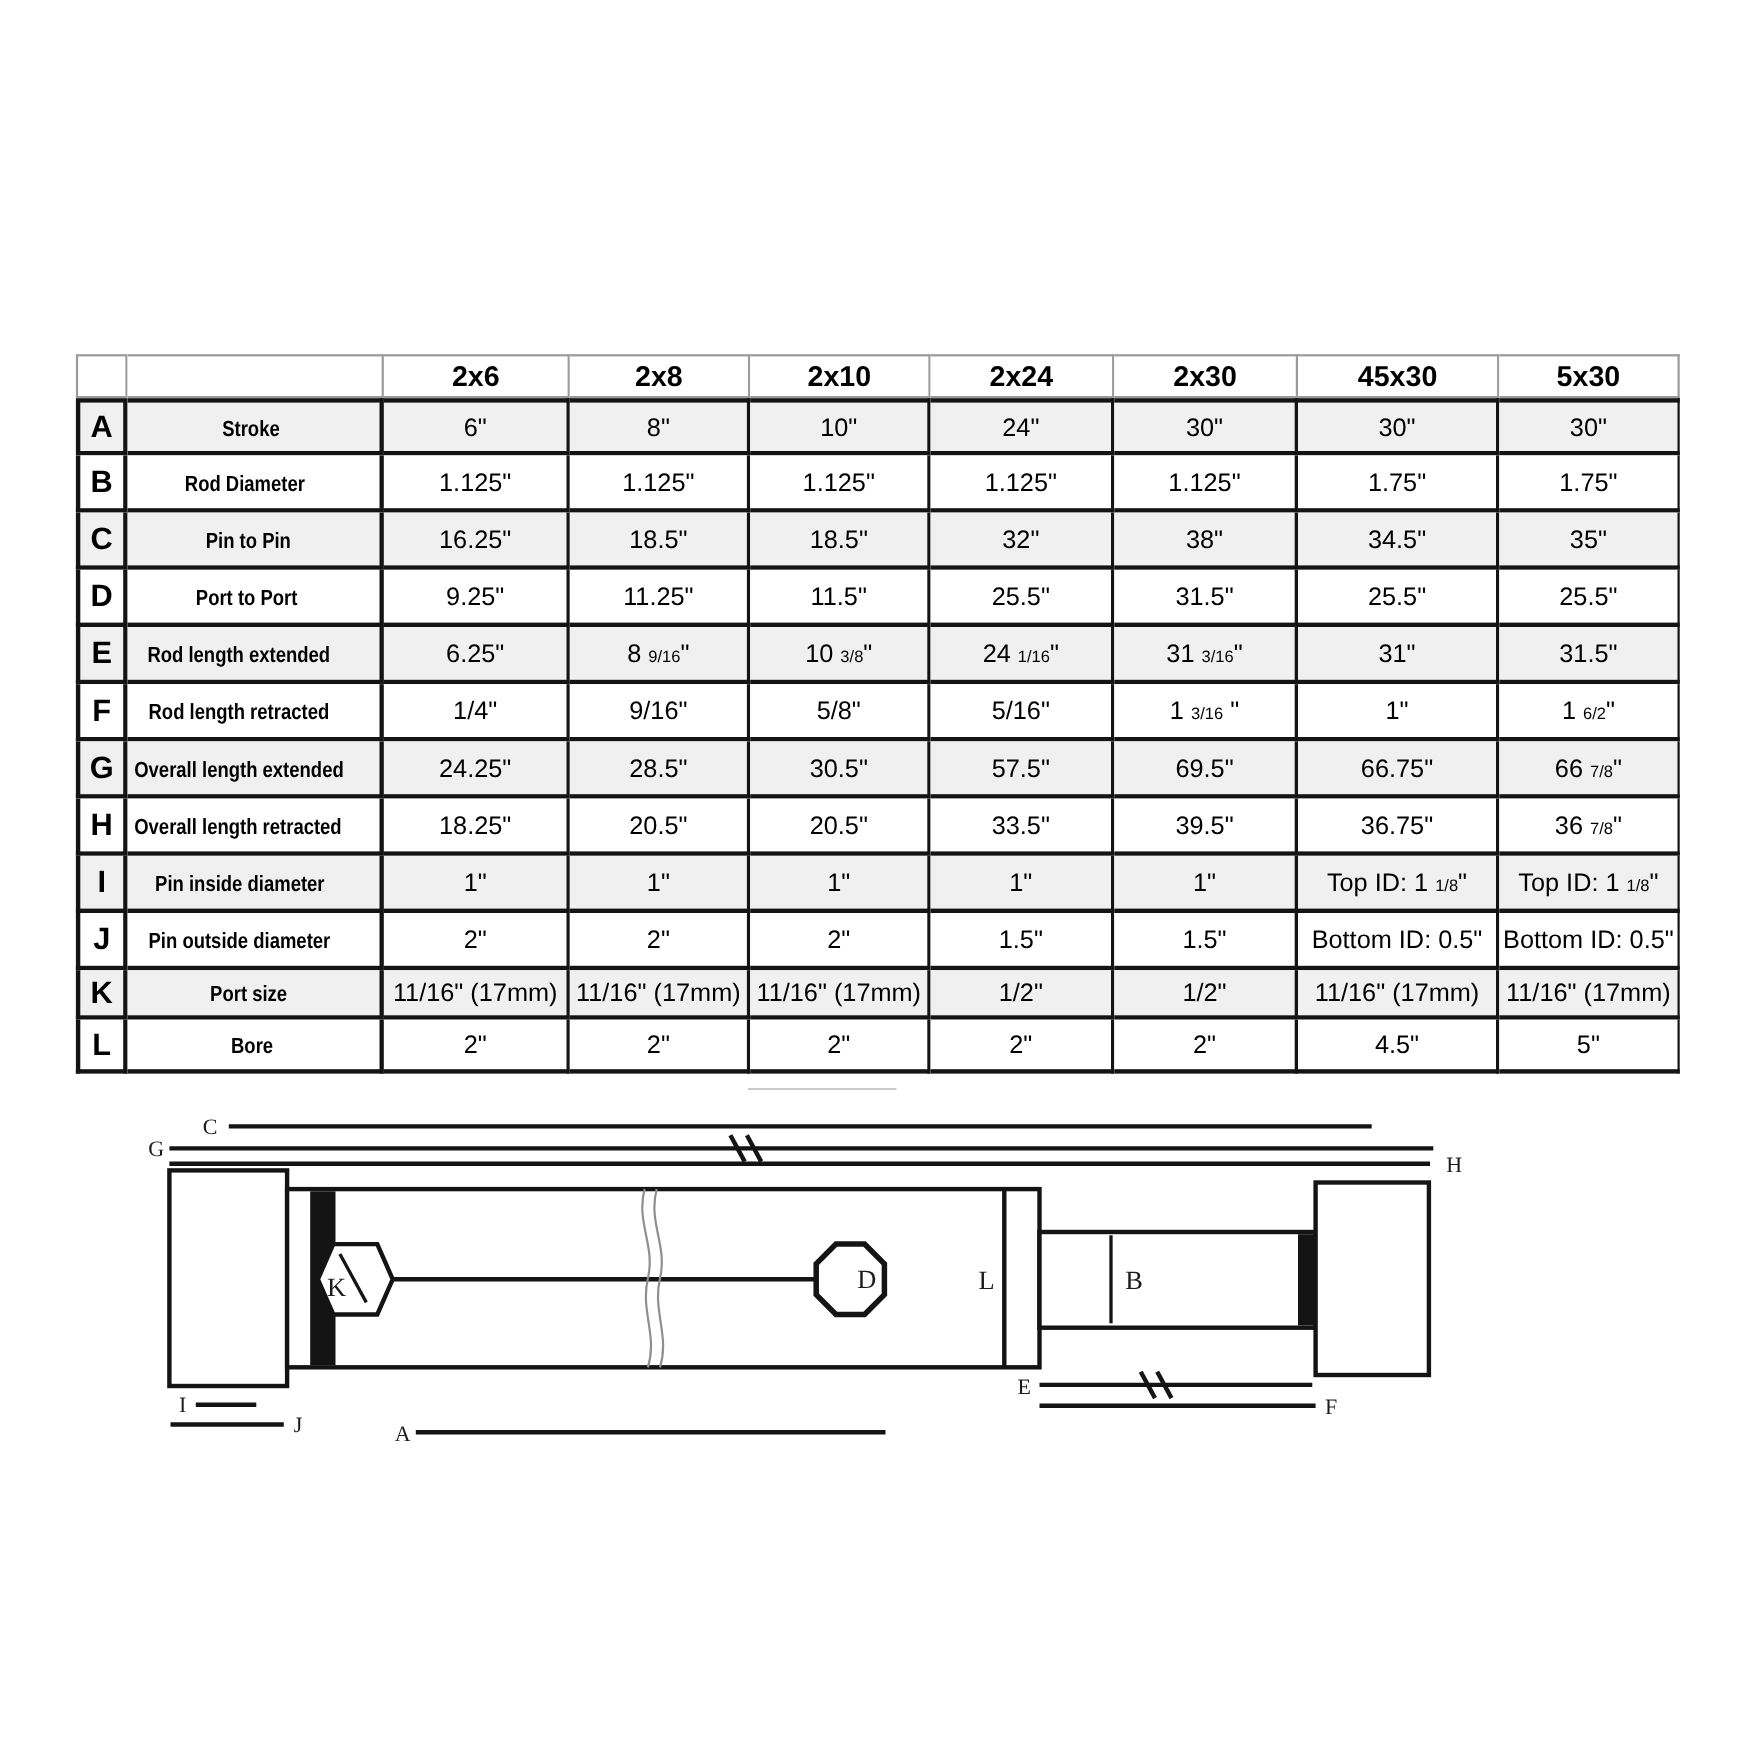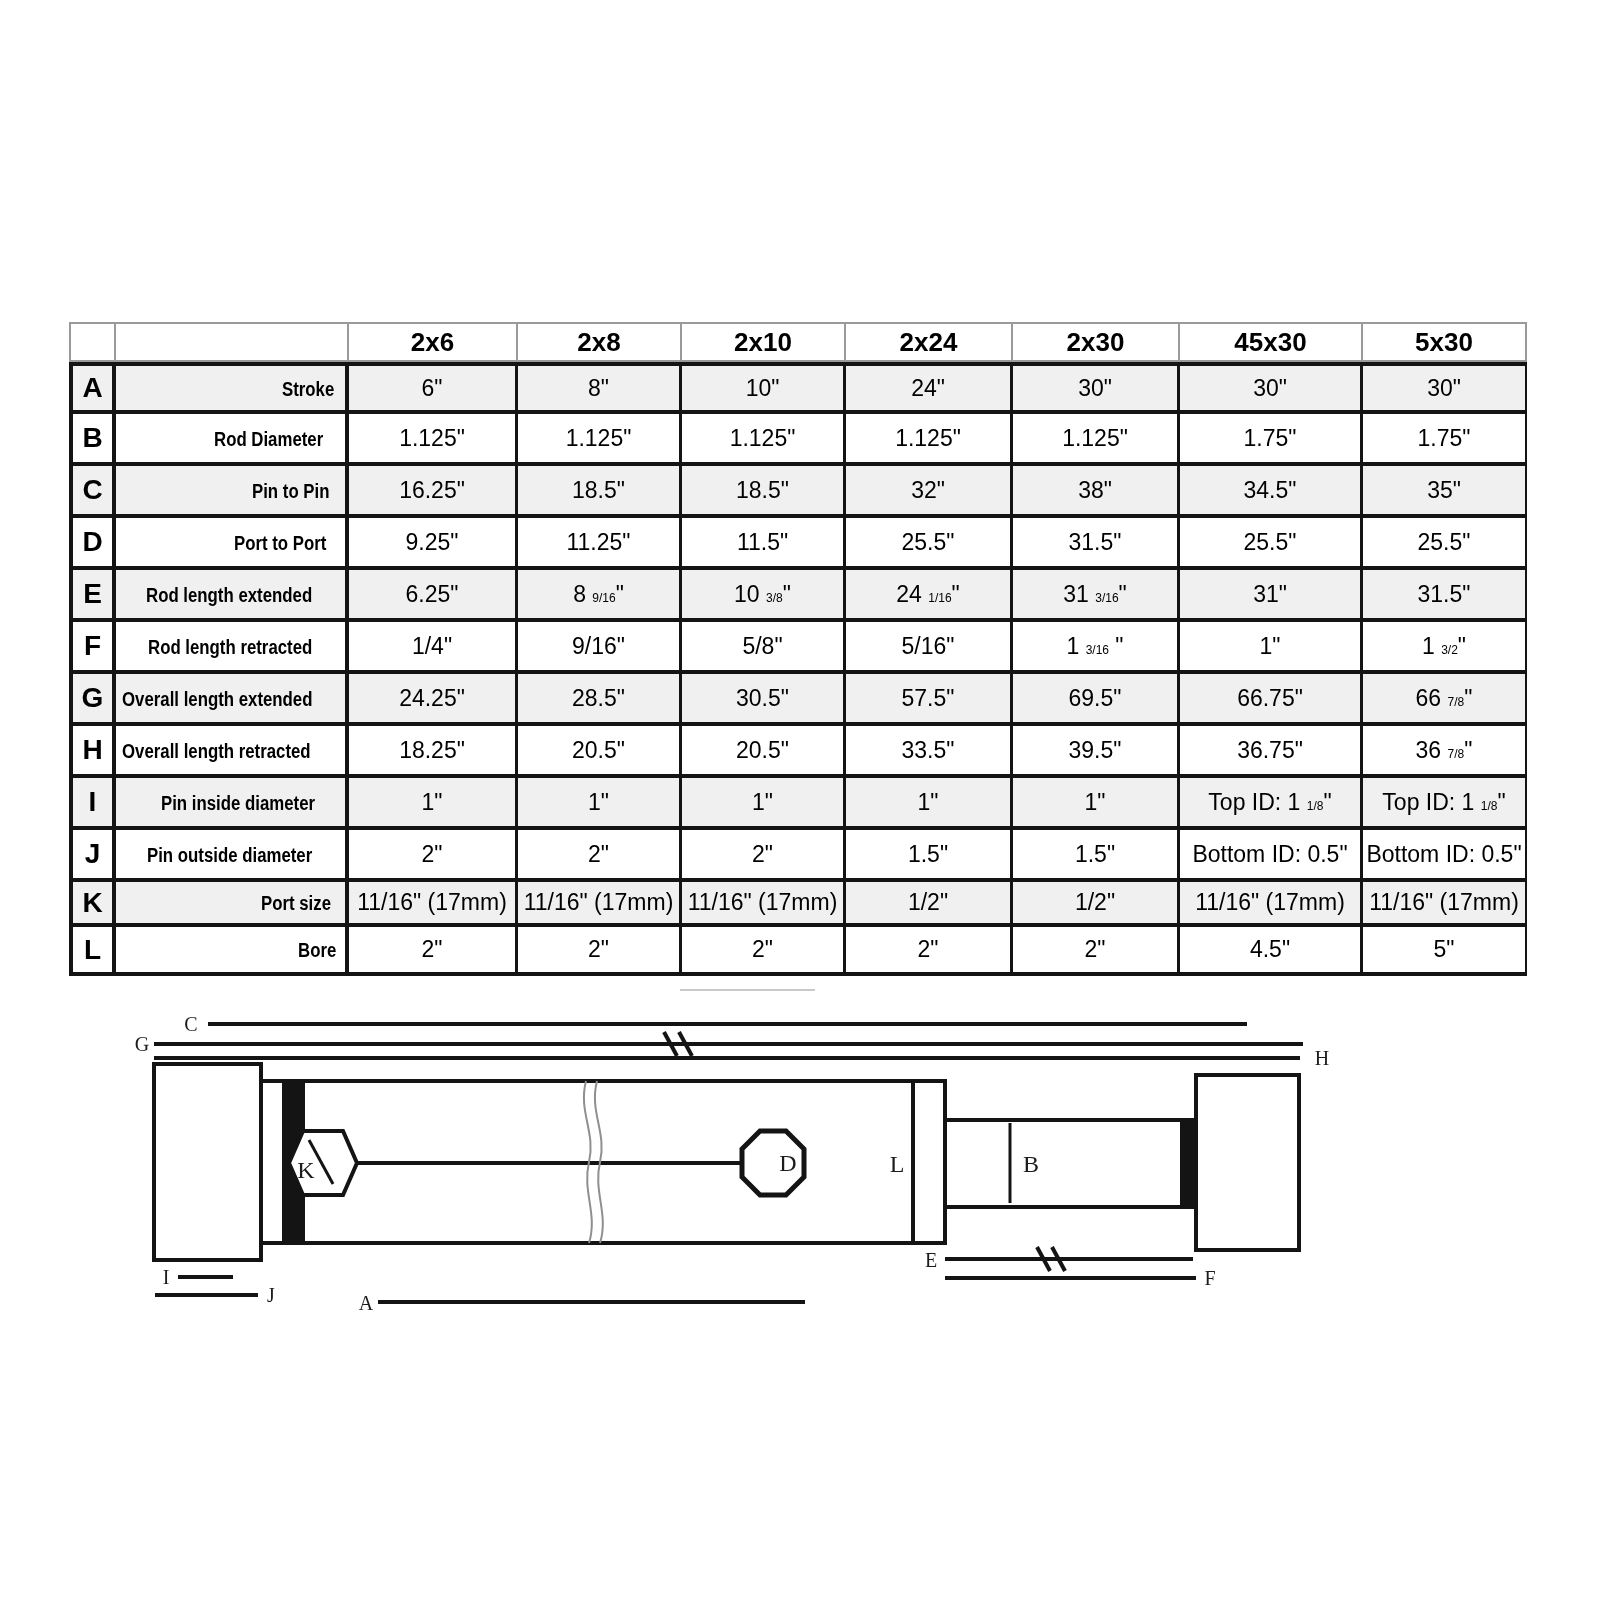--- a/index.html
+++ b/index.html
@@ -15,27 +15,27 @@
      border-top:2px solid #9a9a9a;border-right:2px solid #9a9a9a;
      border-bottom:2px solid #9a9a9a;
      font-size:26px;font-weight:bold;text-align:center;}
   th:first-child{border-left:2px solid #9a9a9a;}
   td{height:52px;border-right:3px solid #141414;border-bottom:4px solid #141414;
      font-size:23px;text-align:center;vertical-align:middle;background:#ffffff;}
   tbody tr:first-child td{border-top:4px solid #141414;}
   tbody tr:nth-child(odd) td{background:#f0f0f0;}
   td.letter{border-left:4px solid #141414;border-right:4px solid #141414;
             font-weight:bold;font-size:28px;}
-  td.rowlabel{text-align:right;padding-left:6px;border-right:4px solid #141414;}
+  td.rowlabel{text-align:center;padding-left:6px;border-right:4px solid #141414;}
   td.rowlabel span{display:inline-block;font-weight:bold;font-size:20px;
                    transform:scaleX(0.84);transform-origin:left center;white-space:nowrap;}
   td:last-child{border-right:2px solid #141414;}
   tr.row-k td{height:45px;}
   tr.row-l td{height:49px;}
-  .sm{font-size:12px;}
+  .sm{font-size:15px;}
 
   
   svg.diagram{position:absolute;left:0;top:980px;}
   .dline{stroke:#141414;stroke-width:4;}
   .thin{stroke:#141414;stroke-width:3;}
   .shape{fill:#ffffff;stroke:#141414;stroke-width:4;}
   .dimtext{font-family:"Liberation Serif",serif;font-size:20px;fill:#1c1c1c;text-anchor:middle;}
   .intext{font-family:"Liberation Serif",serif;font-size:24px;fill:#1c1c1c;text-anchor:middle;}
 </style>
 </head>
@@ -126,21 +126,21 @@
         </tr>
         <tr>
           <td class="letter">F</td>
           <td class="rowlabel"><span>Rod length retracted</span></td>
           <td>1/4"</td>
           <td>9/16"</td>
           <td>5/8"</td>
           <td>5/16"</td>
           <td>1 <span class="sm">3/16</span> "</td>
           <td>1"</td>
-          <td>1 <span class="sm">3/2</span>"</td>
+          <td>1 <span class="sm">6/2</span>"</td>
         </tr>
         <tr>
           <td class="letter">G</td>
           <td class="rowlabel"><span>Overall length extended</span></td>
           <td>24.25"</td>
           <td>28.5"</td>
           <td>30.5"</td>
           <td>57.5"</td>
           <td>69.5"</td>
           <td>66.75"</td>

